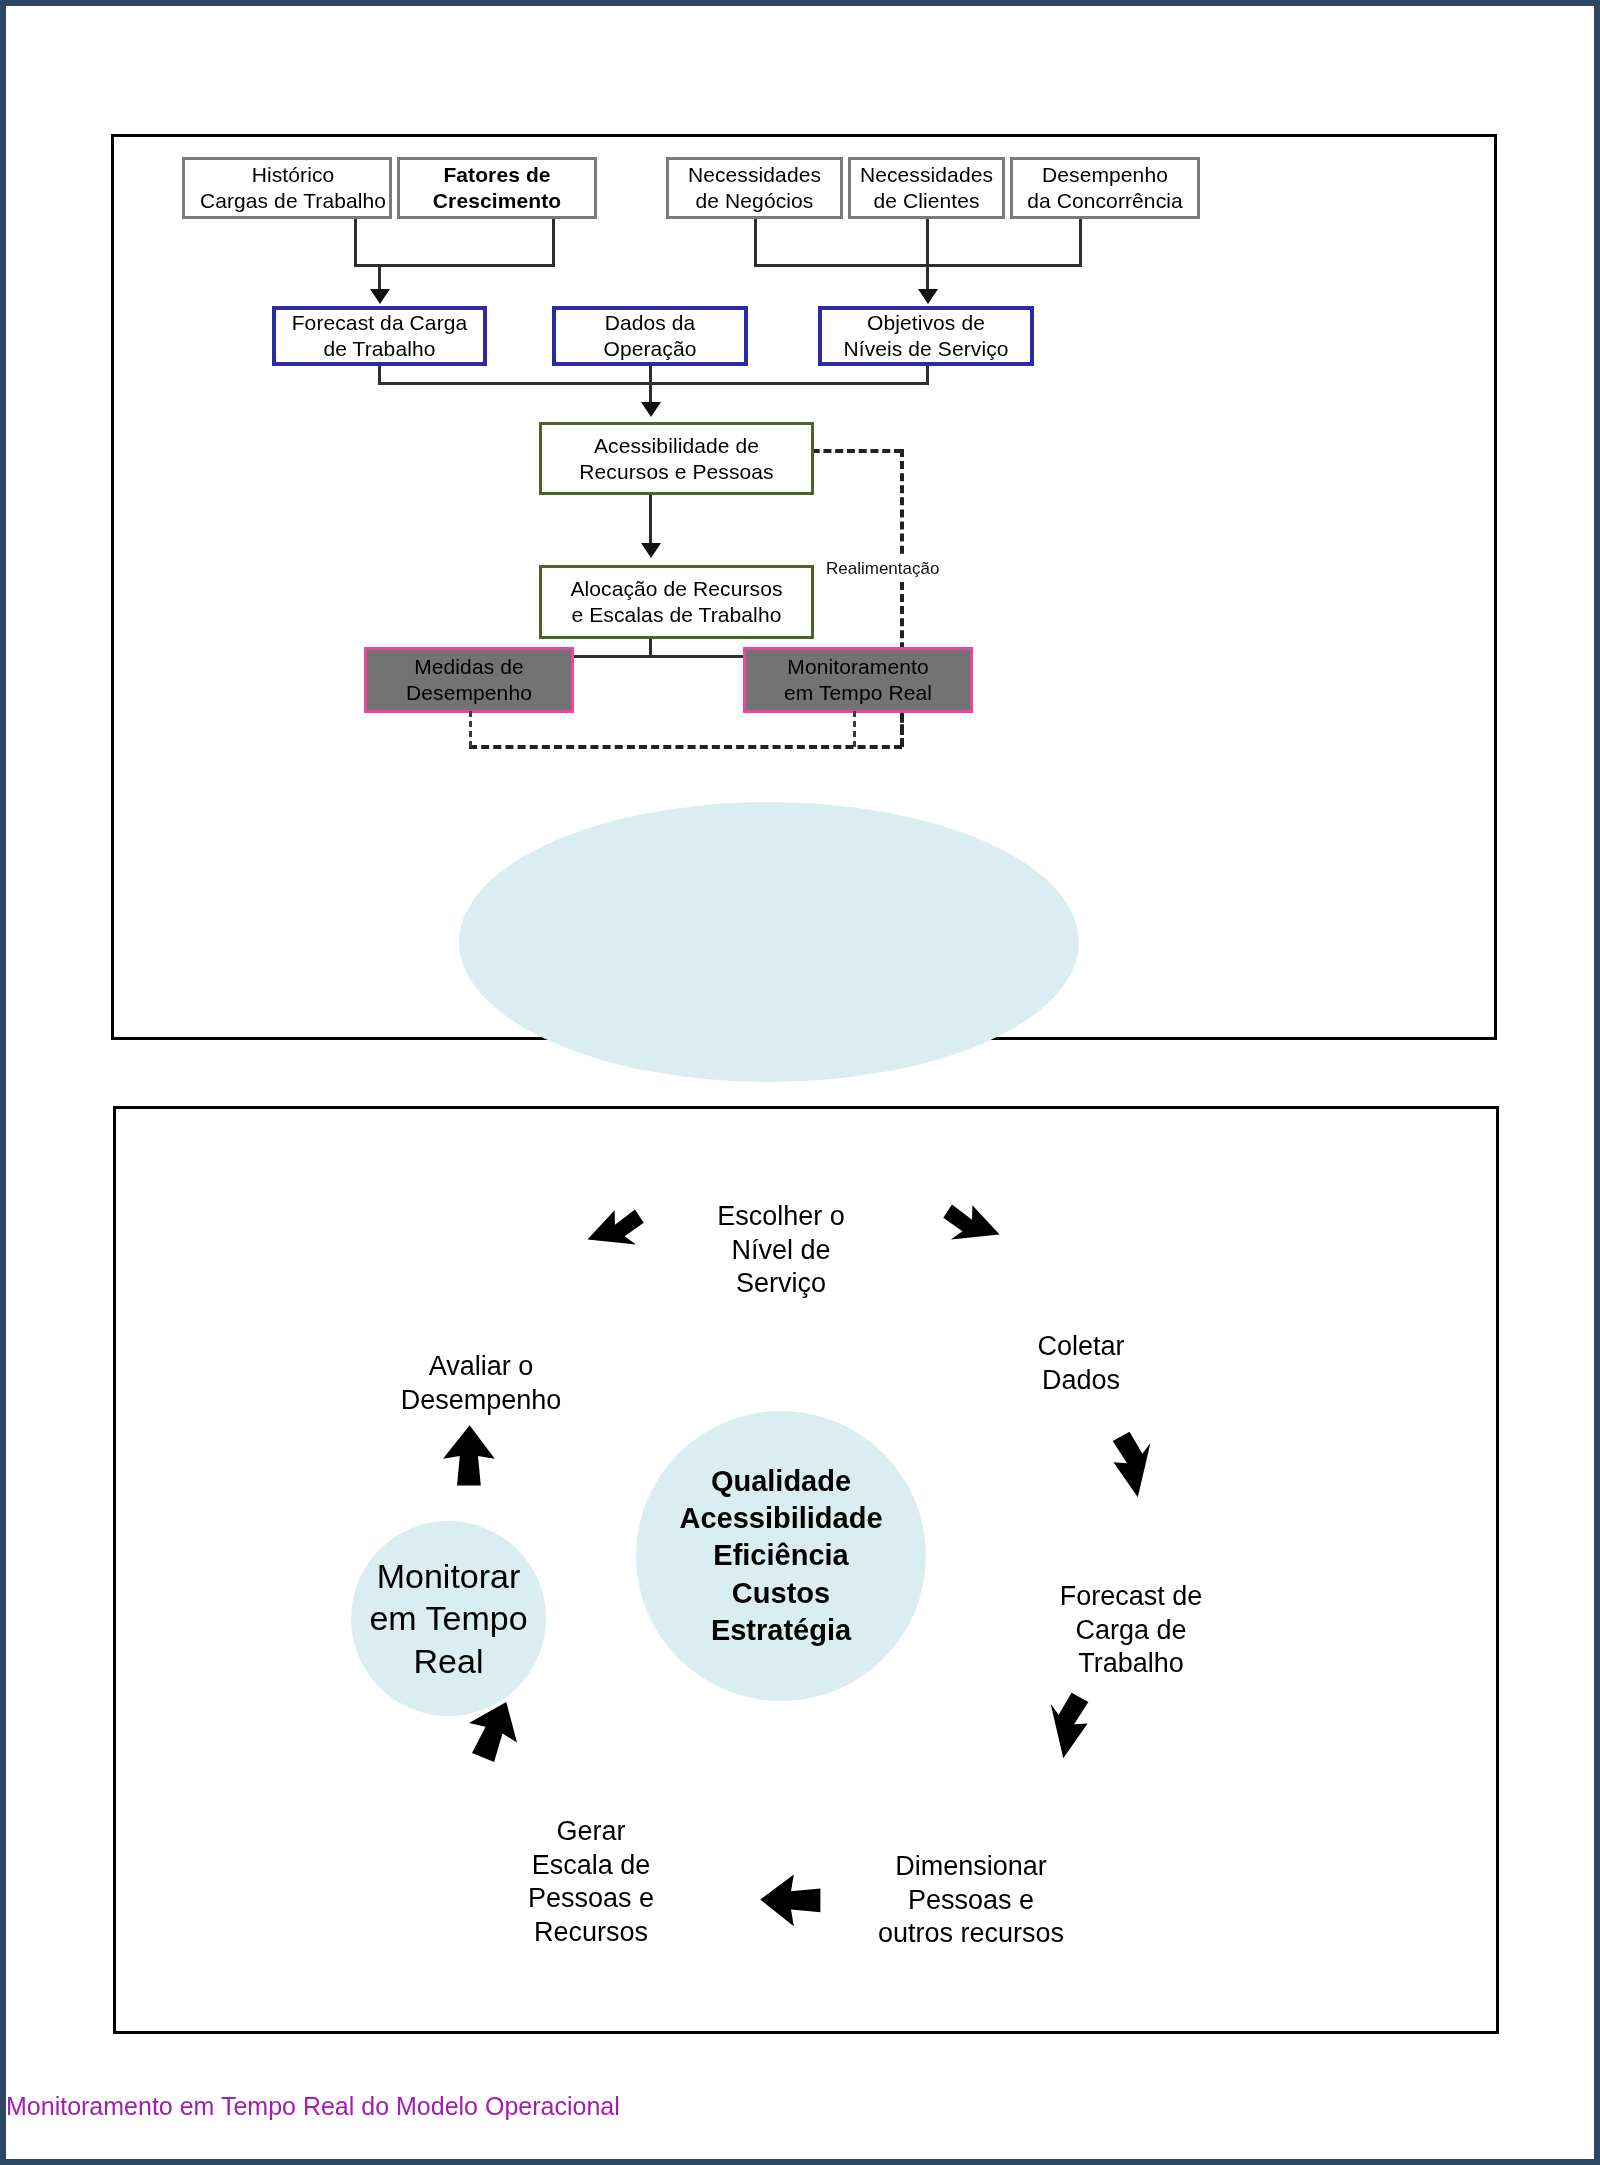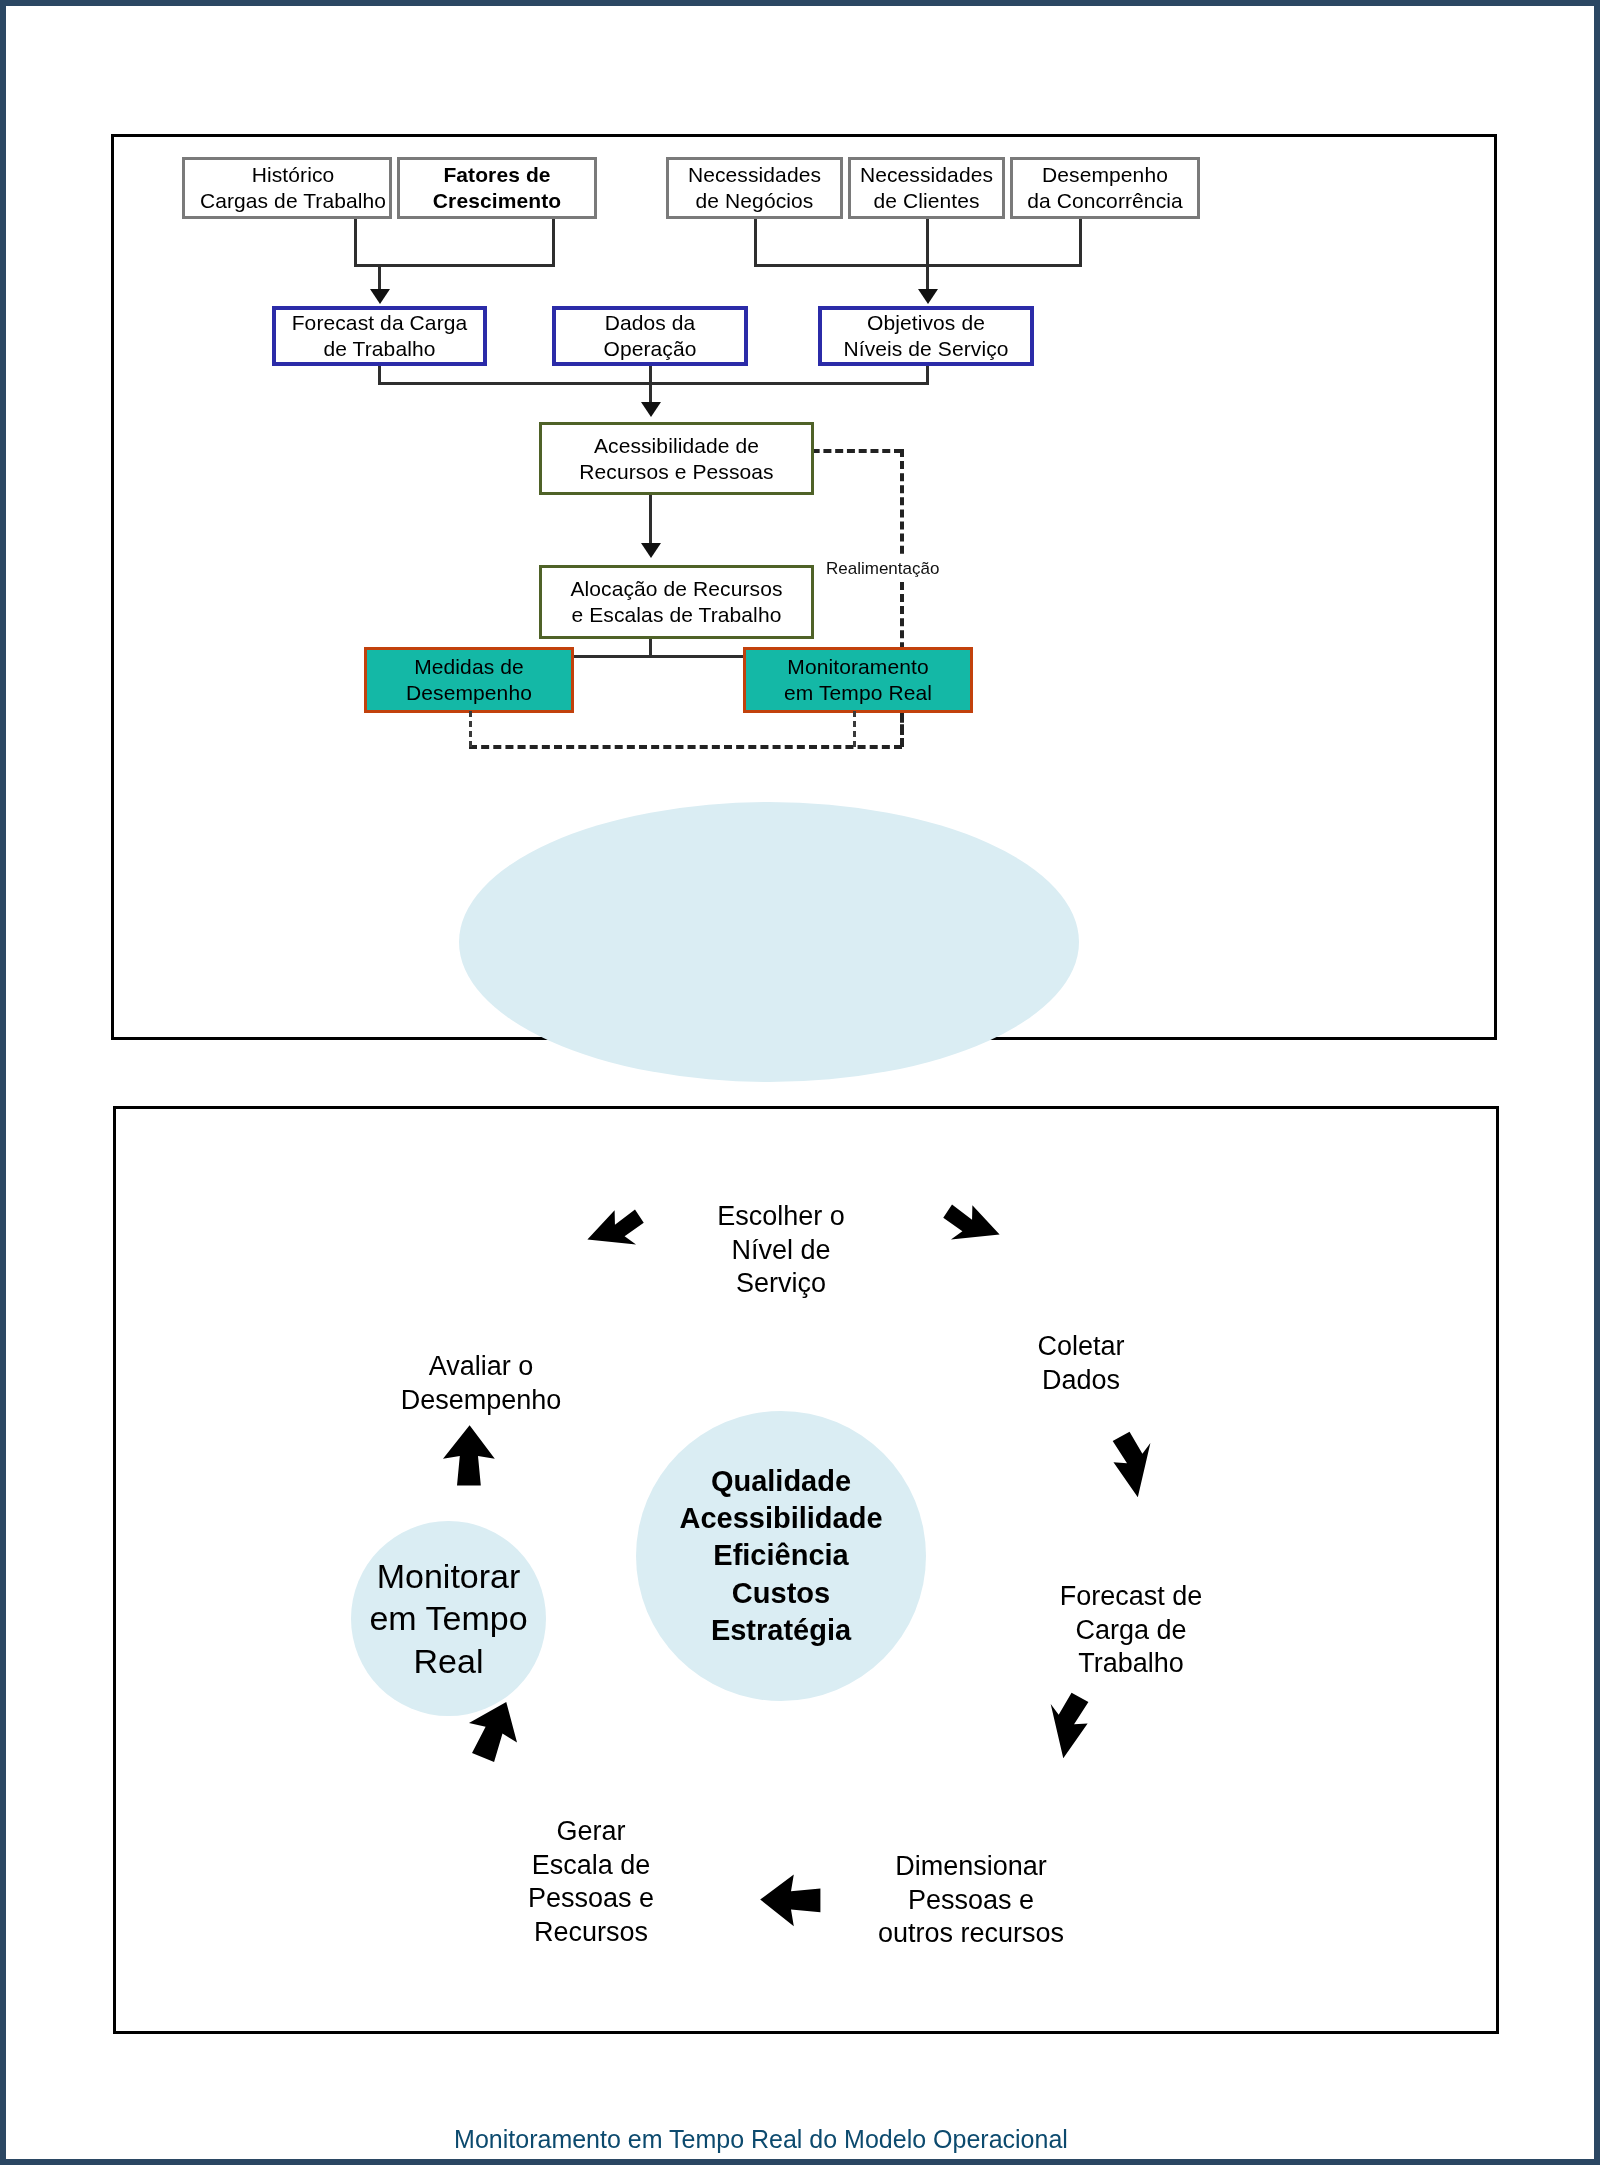--- a/index.html
+++ b/index.html
@@ -35,21 +35,21 @@
     display:flex;align-items:center;justify-content:center;
     text-align:center;
     font-size:21px;
     line-height:1.22;
     letter-spacing:.1px;
     z-index:4;
   }
   .gray-box{ border:3px solid #7a7a7a; }
   .blue-box{ border:4px solid #2b2ba8;margin-top:32px; }
   .green-box{ border:3px solid #4f6228; }
-  .cyan-box{ border:3px solid #c2410c; background:#14b8a6; }
+  .cyan-box{ border:3px solid #ec4899; background:#737373; }
 
   
   .ln{ position:absolute; background:#2e2e2e; z-index:2; }
   .lnh{ height:3px; }
   .lnv{ width:3px; }
   .arrow-down{
     position:absolute;
     width:0;height:0;
     border-left:10px solid transparent;
     border-right:10px solid transparent;
@@ -112,24 +112,23 @@
     text-align:center;
   }
   #monitor-circle{
     left:345px;top:1515px;width:195px;height:195px;
     font-size:34px;line-height:1.25;white-space:pre-line;
   }
   .cyc-arrow{ position:absolute; z-index:4; }
   #caption{
     position:absolute;
     left:0;top:2086px;width:1510px;
-    text-align:center;
+    text-align:left;
     font-size:25px;
-    color:#0c4a6e;
-    margin-top:33px;
+    color:#a21caf;
   }
 </style>
 </head>
 <body>
 
 <div id="page-frame">
 
   <div class="panel" id="panel-top">
 
     <div class="ellipse-bg" style="left:345px;top:665px;width:620px;height:280px;"></div>

